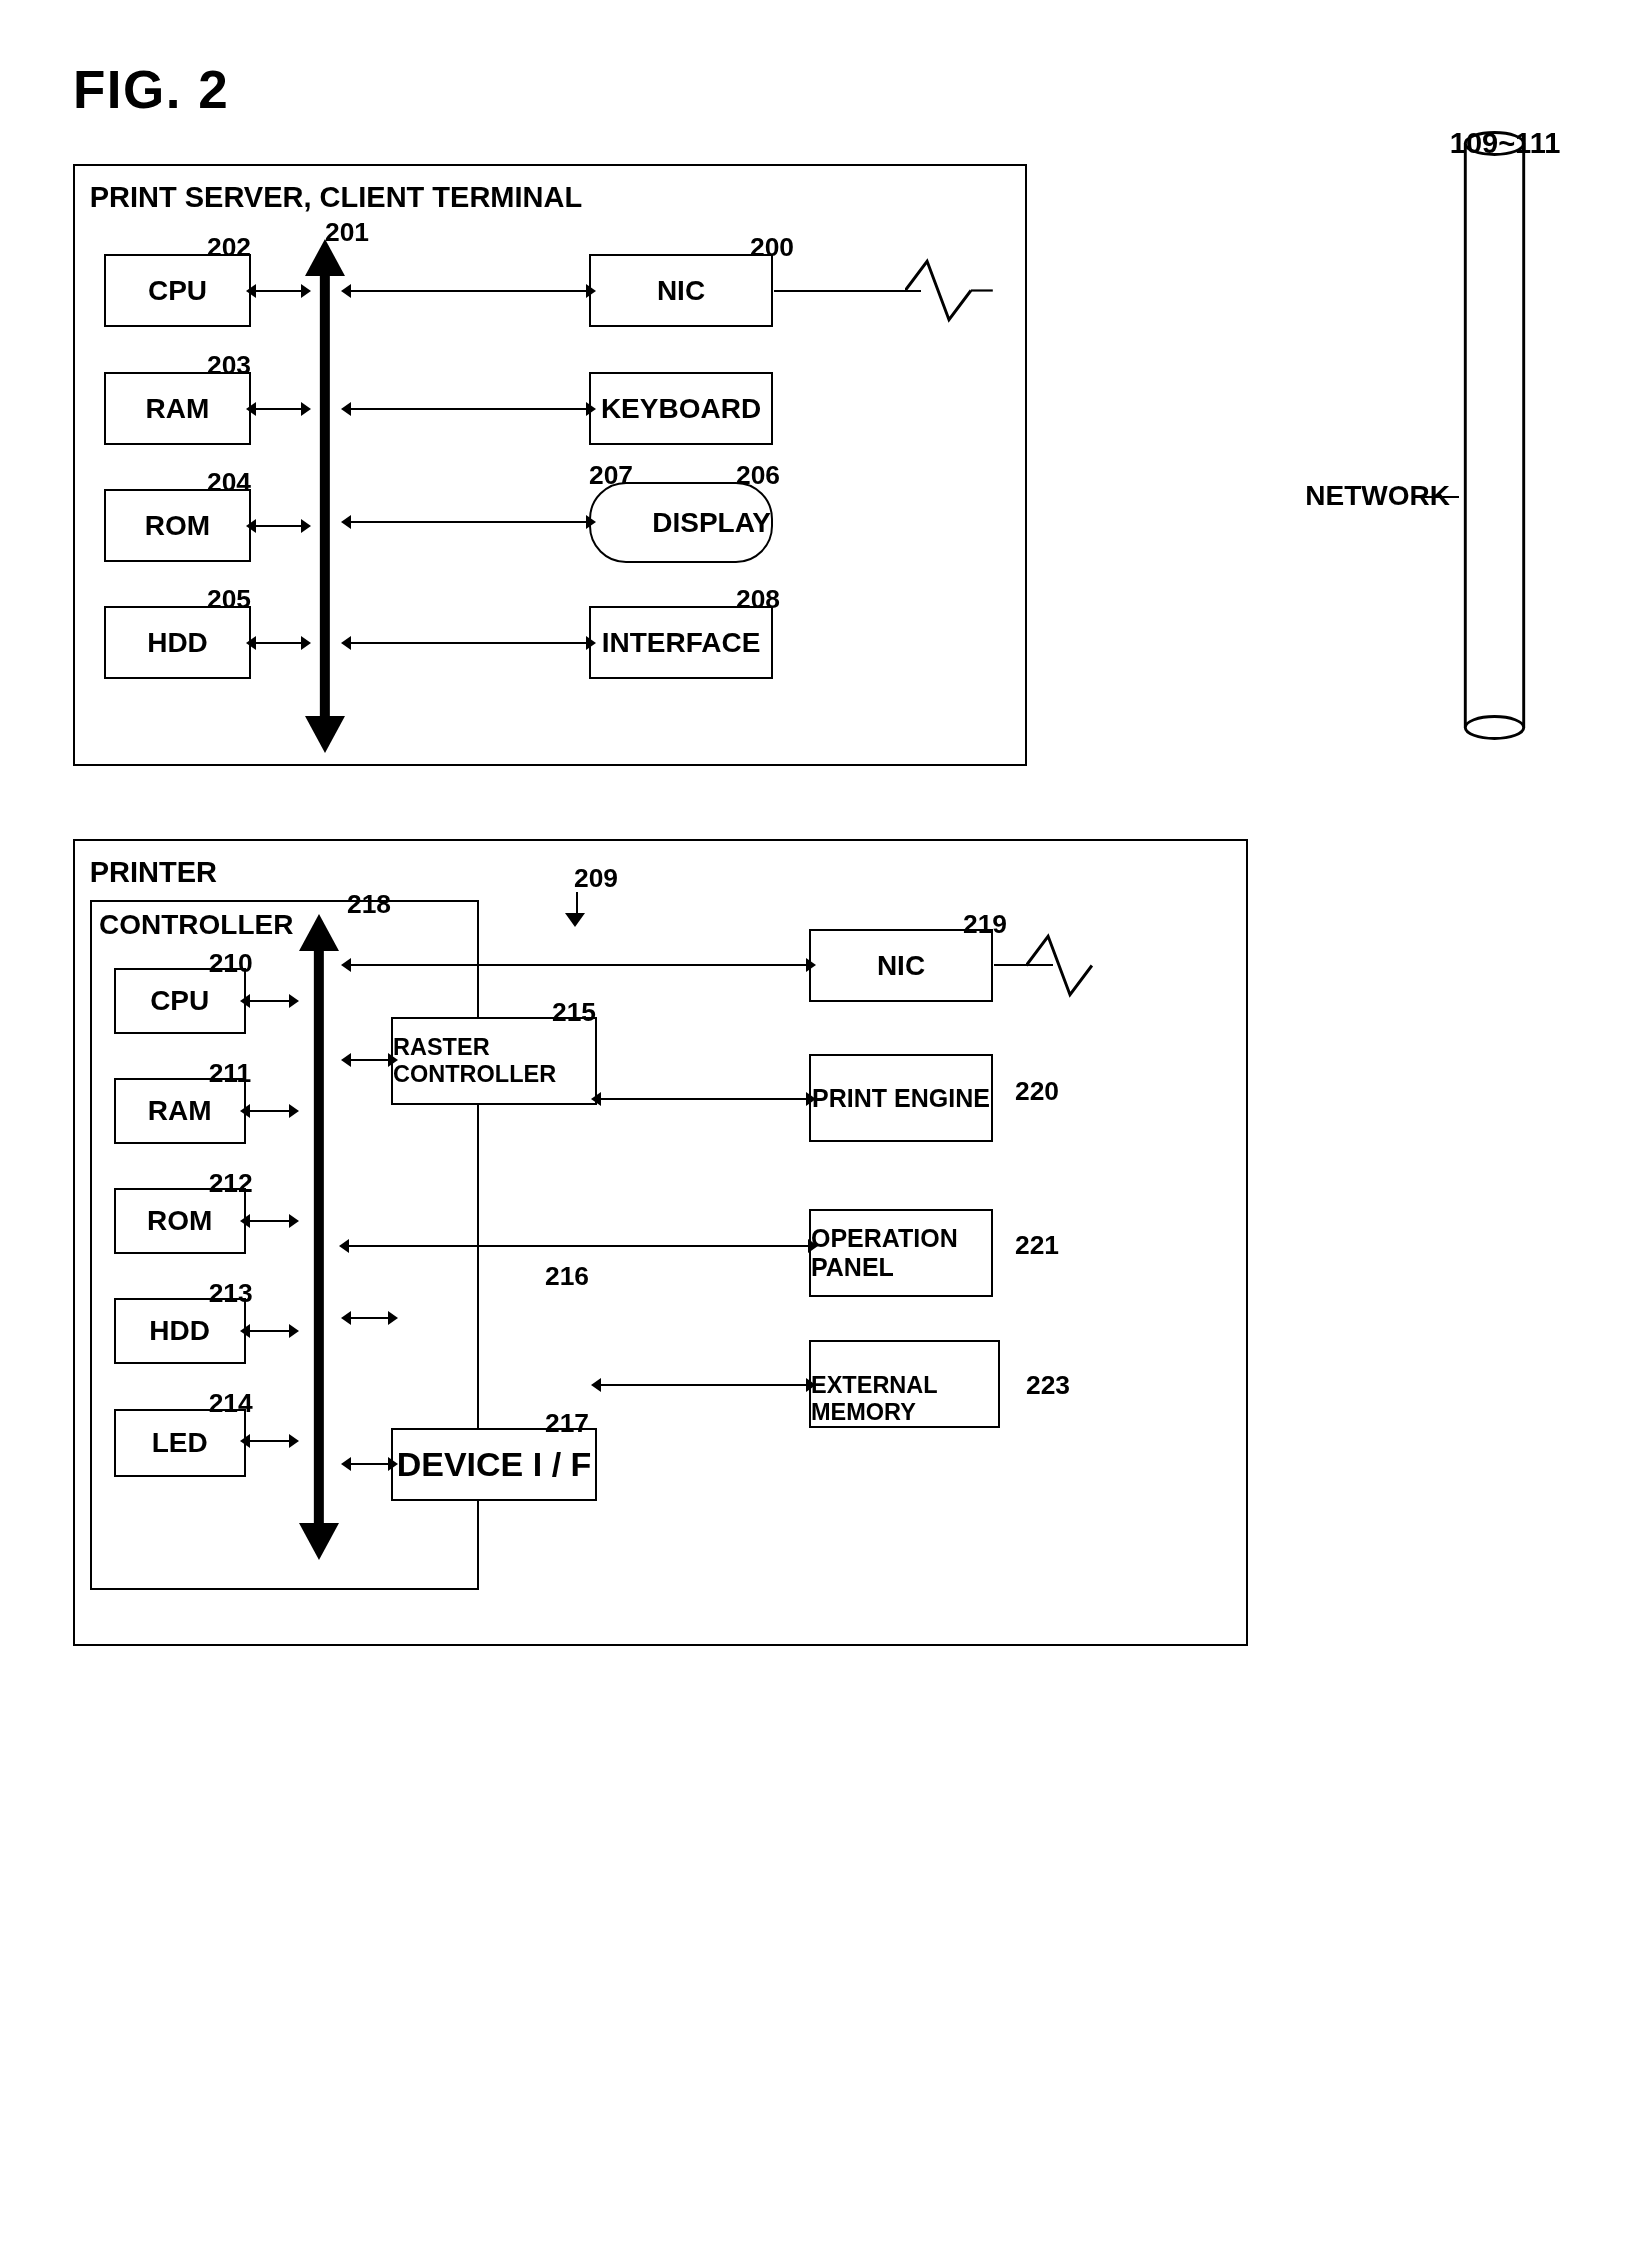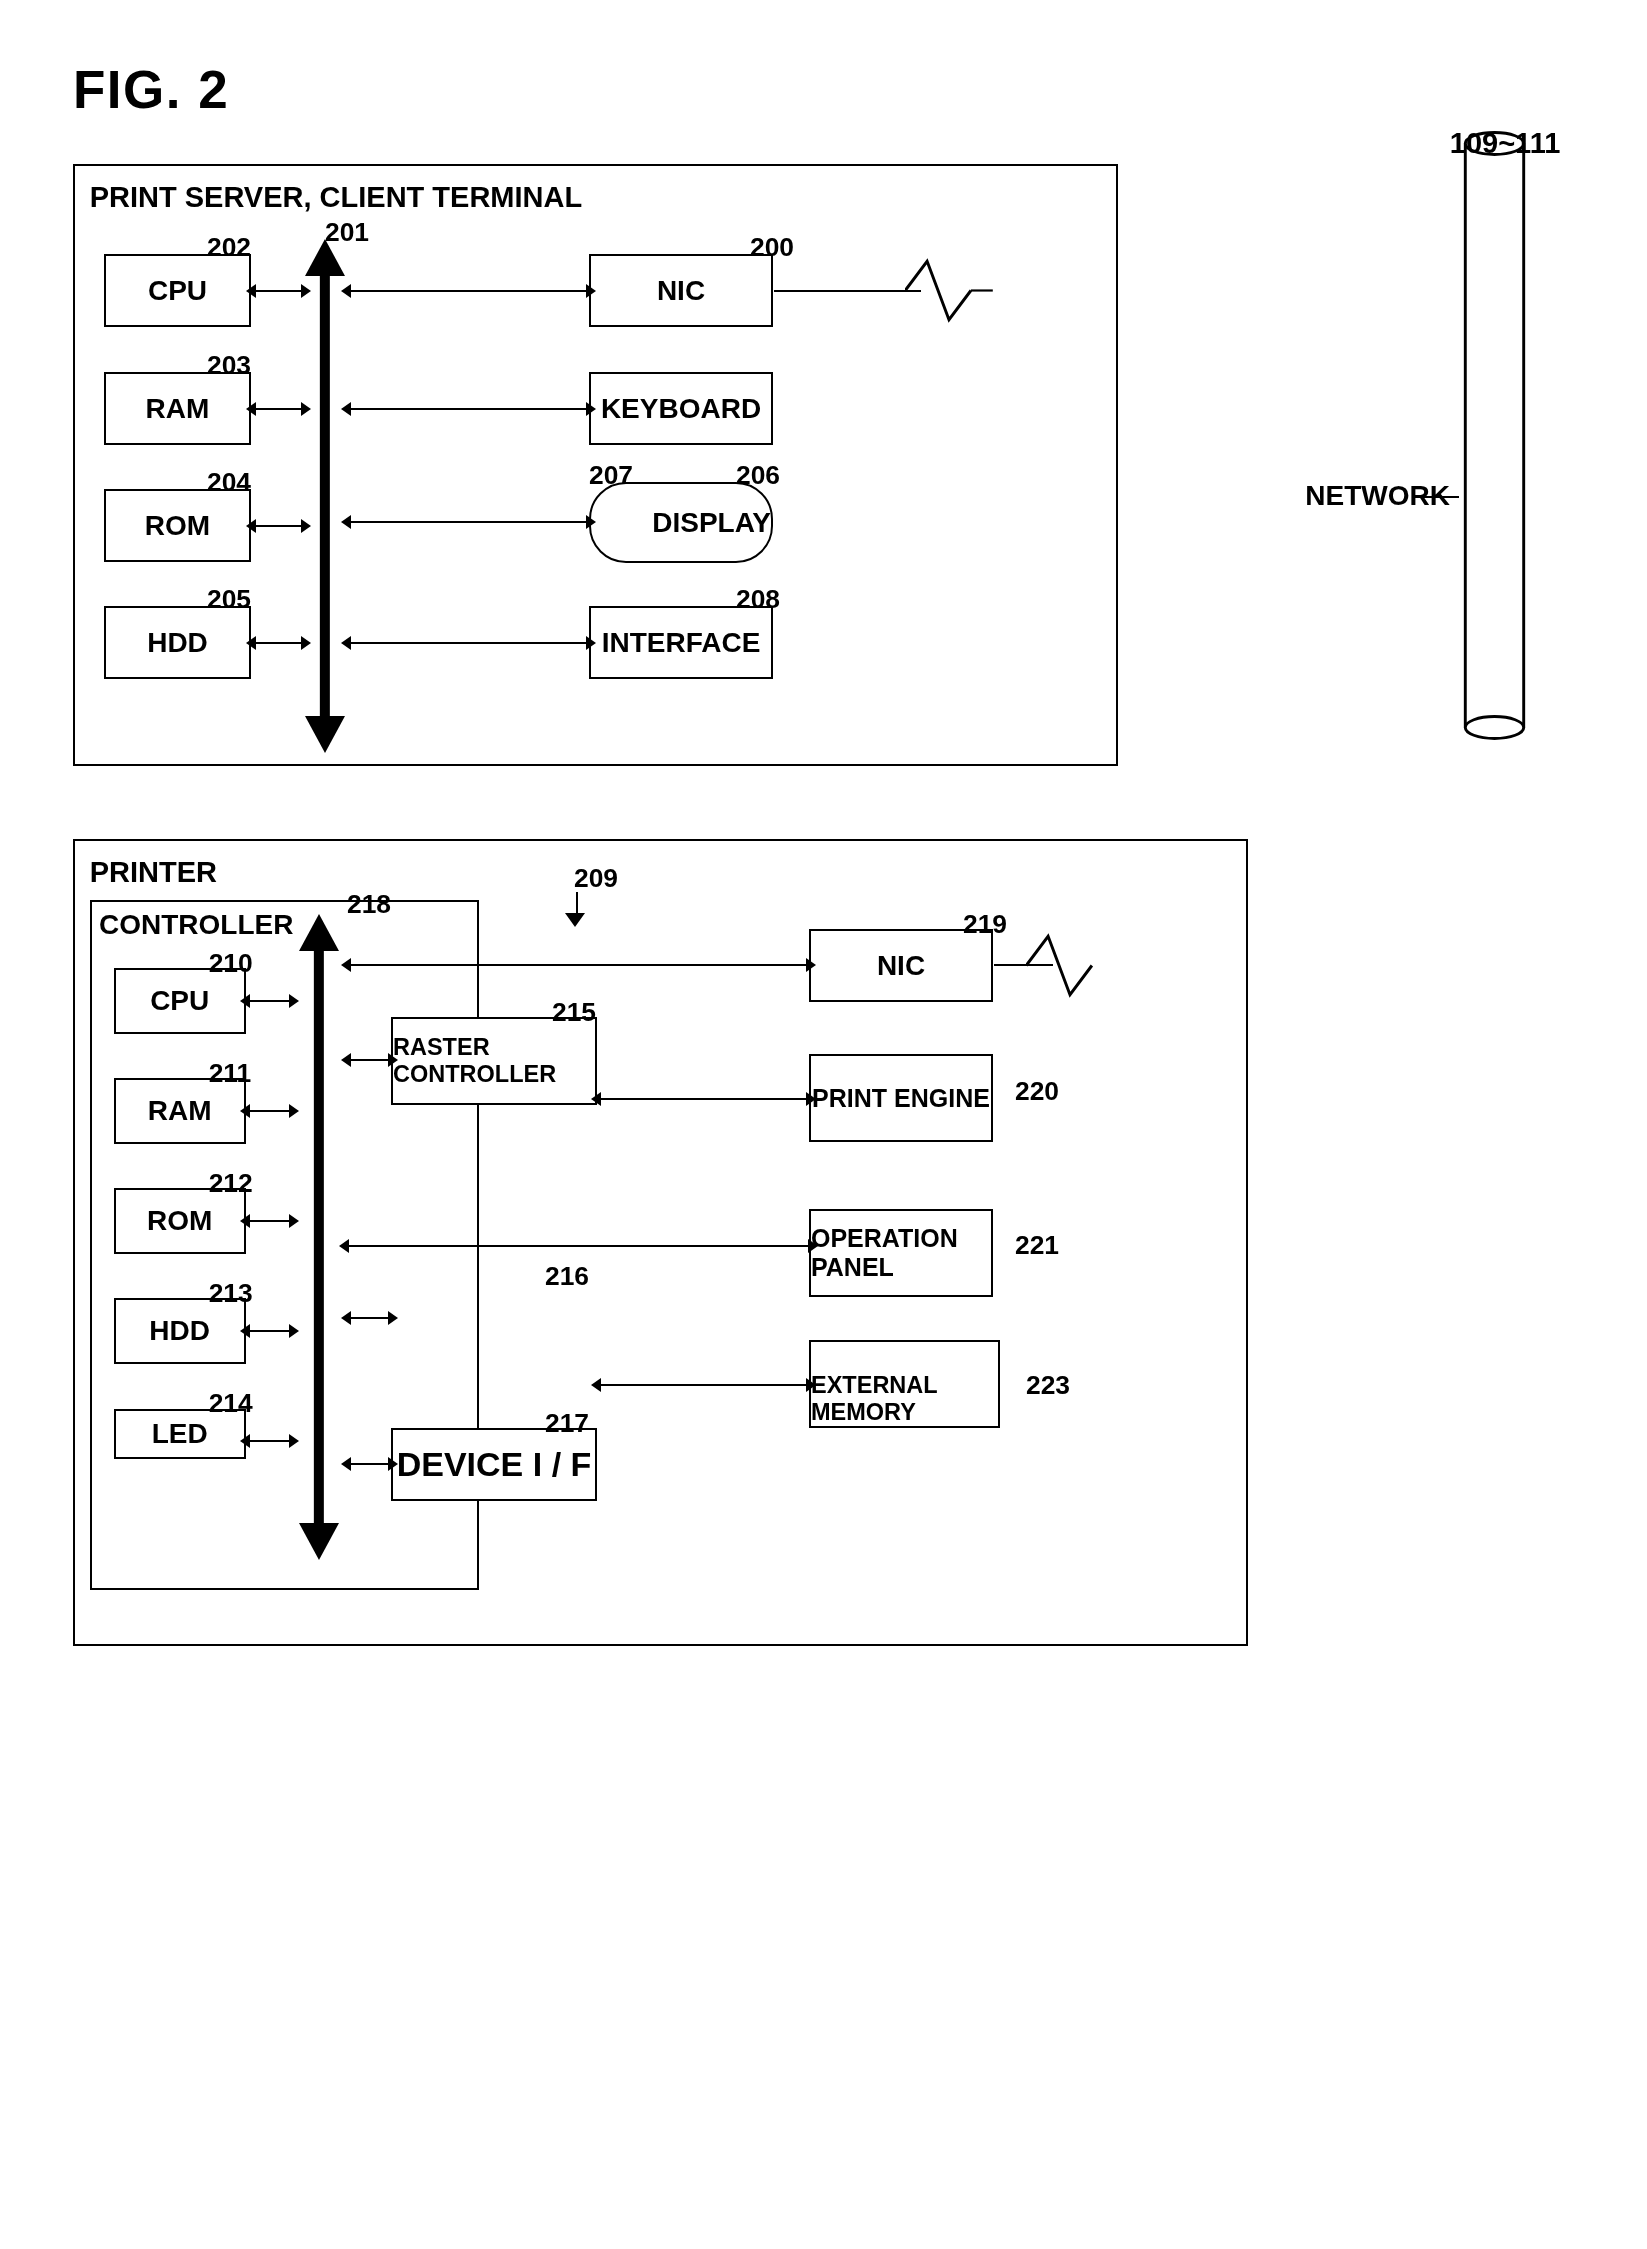--- a/index.html
+++ b/index.html
@@ -21,21 +21,21 @@
       font-size: 53px;
       font-weight: bold;
       margin-bottom: 44px;
       letter-spacing: 1.5px;
     }
 
     
     .top-diagram {
       position: relative;
       border: 2.9px solid #000;
-      width: 1045px;
+      width: 954px;
       height: 602px;
       margin-bottom: 59px;
     }
 
     .diagram-label {
       position: absolute;
       font-size: 29px;
       font-weight: bold;
       top: 14.7px;
       left: 14.7px;
@@ -260,21 +260,21 @@
         <div class="component-box" style="left:22px; top:286px; width:132px; height:66px;">
           <span>ROM</span>
         </div>
         <div class="ref-num" style="left:117px; top:266px;">212</div>
 
         <div class="component-box" style="left:22px; top:396px; width:132px; height:66px;">
           <span>HDD</span>
         </div>
         <div class="ref-num" style="left:117px; top:376px;">213</div>
 
-        <div class="component-box" style="left:22px; top:507px; width:132px; height:50px;">
+        <div class="component-box" style="left:22px; top:507px; width:132px; height:68px;">
           <span>LED</span>
         </div>
         <div class="ref-num" style="left:117px; top:486px;">214</div>
 
         <div class="h-double-arrow" style="left:156px; top:98px; width:44px;"></div>
 
         <div class="h-double-arrow" style="left:156px; top:208px; width:44px;"></div>
 
         <div class="h-double-arrow" style="left:156px; top:318px; width:44px;"></div>
 

